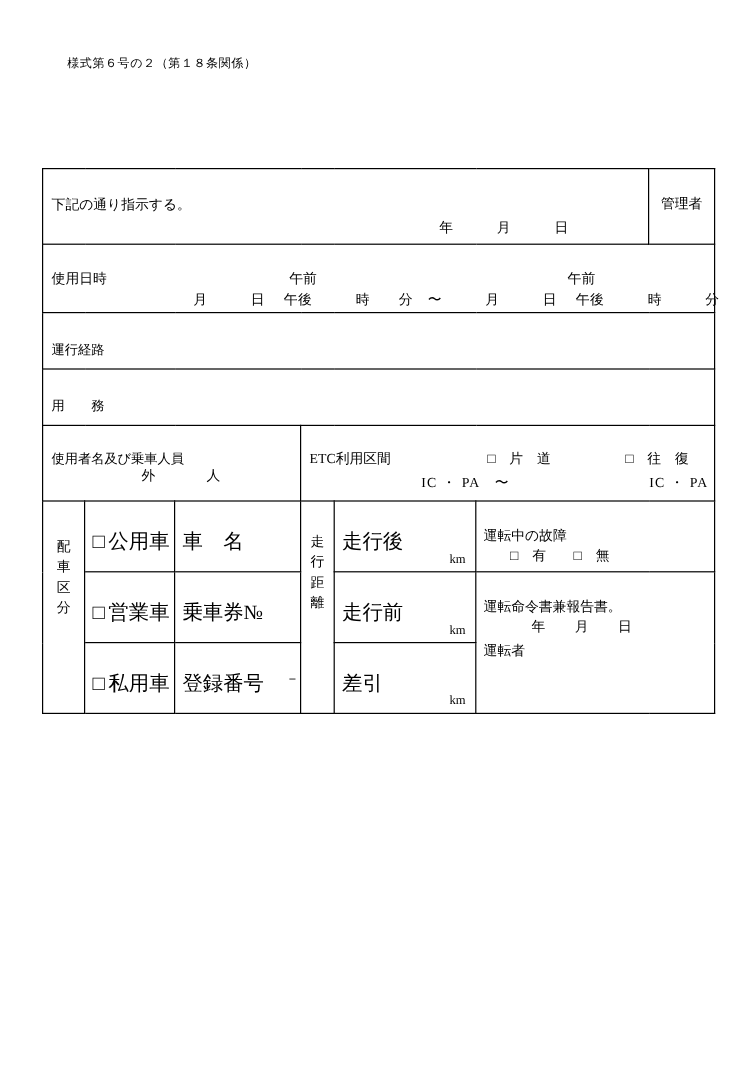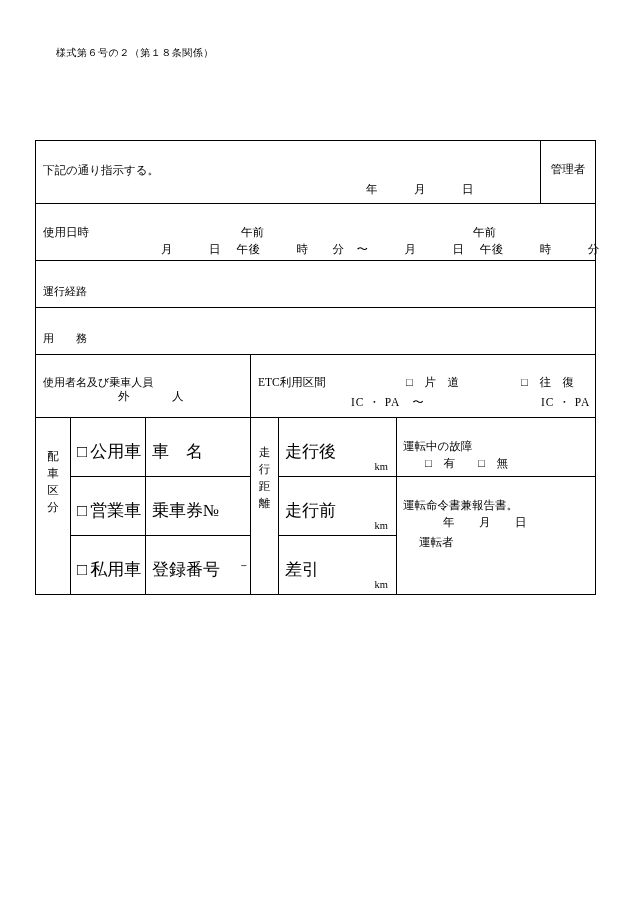--- a/index.html
+++ b/index.html
@@ -138,21 +138,21 @@
   }
   .chk { margin-right: 3px; }
   .sub-cell { height: 42px; position: relative; }
   .sub-label { position: absolute; left: 6px; top: 6px; font-size: 17px; }
   .sub-km { position: absolute; right: 8px; bottom: 4px; font-size: 10.5px; }
   .sub-dash { position: absolute; left: 115px; top: 22px; font-size: 11.5px; }
   .fail-title { position: absolute; left: 6px; top: 5px; font-size: 11.5px; }
   .fail-opts { position: absolute; left: 28px; top: 22px; font-size: 11.5px; }
   .report-line1 { position: absolute; left: 6px; top: 5px; font-size: 11.5px; }
   .report-date { position: absolute; left: 46px; top: 22px; font-size: 11.5px; letter-spacing: 0.5px; }
-  .report-driver { position: absolute; left: 22px; top: 42px; font-size: 11.5px; font-family: Liberation Serif, serif; }
+  .report-driver { position: absolute; left: 6px; top: 42px; font-size: 11.5px; font-family: Liberation Serif, serif; }
 </style>
 </head>
 <body>
 
 <div class="page">
 
   <div class="form-code">様式第６号の２（第１８条関係）</div>
 
 
   <div class="table-wrap">

